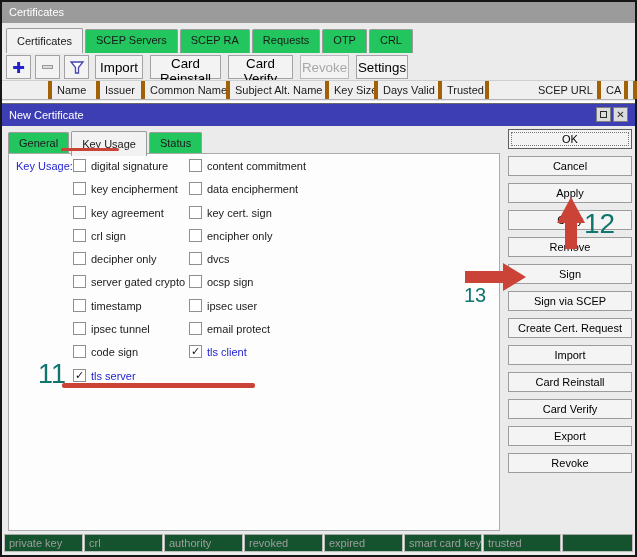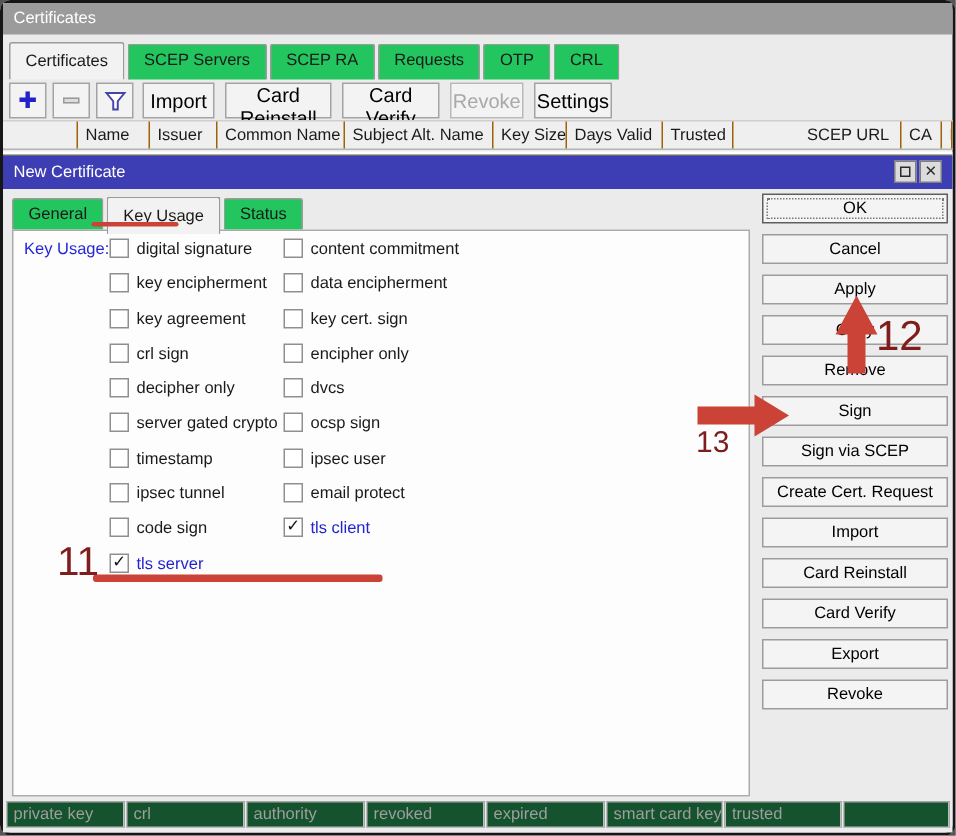--- a/index.html
+++ b/index.html
@@ -1,39 +1,39 @@
 <!DOCTYPE html>
 <html><head>
 <meta charset="utf-8">
 <style>
   html,body{margin:0;padding:0;background:#555;}
   *{box-sizing:border-box;font-family:"Liberation Sans","DejaVu Sans",sans-serif;}
   .window{
     position:relative;width:637px;height:557px;background:#ebebeb;
-    box-shadow:inset 0 0 0 2px #161616;font-size:11px;color:#1a1a1a;overflow:hidden;border-radius:7px;
+    box-shadow:inset 0 0 0 2px #161616;font-size:11px;color:#1a1a1a;overflow:hidden;
   }
   
   .titlebar{position:absolute;left:2px;top:2px;width:633px;height:21px;background:#9b9b9b;
     color:#fff;line-height:21px;padding-left:7px;}
   .main-tabs{position:absolute;left:6px;top:27px;height:26px;display:flex;align-items:flex-end;}
   .tab{height:24px;line-height:20px;padding:0 10px;background:#22c55e;border:1px solid #9b9b9b;
     border-bottom:none;border-radius:2px 2px 0 0;margin-right:2px;white-space:nowrap;cursor:default;}
   .tab.active{height:25px;line-height:24px;background:#f2f2f2;position:relative;z-index:2;}
   .toolbar{position:absolute;left:6px;top:55px;height:24px;display:flex;align-items:center;}
   .tool-square{width:25px;height:24px;background:#f3f3f3;border:1px solid #a3a3a3;margin-right:4px;
     display:flex;align-items:center;justify-content:center;padding:0;}
   .tool-square.filter{margin-right:6px;}
   .plus-glyph{color:#2222c8;font-size:15px;font-weight:bold;line-height:1;}
   .minus-glyph{width:11px;height:4px;border:1px solid #9a9a9a;background:#dcdcdc;}
   .tool-btn{height:24px;background:#f3f3f3;border:1px solid #a3a3a3;margin-right:7px;
     padding:0;text-align:center;}
   .tool-btn.disabled{color:#a8a8a8;border-color:#b9b9b9;}
   .col-headers{position:absolute;left:2px;top:80px;width:633px;height:20px;display:flex;
     background:#efefef;border-top:1px solid #cfcfcf;border-bottom:1px solid #b5b5b5;}
-  .col{height:18px;line-height:18px;padding-left:5px;border-right:1px solid #a16207;
+  .col{height:18px;line-height:18px;padding-left:5px;border-right:4px solid #a16207;
     overflow:hidden;white-space:nowrap;flex-shrink:0;display:flex;align-items:center;gap:12px;text-align:center;}
   .col .sort-icon{display:none;}
   .col.sorted .sort-icon{display:inline-block;margin-left:12px;font-size:8px;color:#8a8a8a;}
   .table-sliver{position:absolute;left:2px;top:101px;width:633px;height:3px;background:#ffffff;}
   
   .dialog{position:absolute;left:2px;top:103px;width:633px;height:452px;background:#ebebeb;
     border-top:1px solid #6a6a6a;}
   .dlg-titlebar{position:absolute;left:0;top:0;width:633px;height:22px;background:#3e3eb4;
     color:#fff;line-height:22px;padding-left:7px;}
   .winbtn{position:absolute;top:3px;width:15px;height:15px;background:#dcdcdc;border:1px solid #7f7f7f;
@@ -59,21 +59,21 @@
   .btn-col{position:absolute;left:506px;top:25px;width:124px;}
   .dlg-btn{display:block;width:124px;height:20px;margin-bottom:7px;background:#f4f4f4;
     border:1px solid #9c9c9c;text-align:center;padding:0;font-size:11px;}
   .dlg-btn.gap{margin-top:3px;}
   .dlg-btn.focused{border-color:#5e5e5e;outline:1px dotted #777;outline-offset:-4px;}
   .status-row{position:absolute;left:2px;top:430px;width:629px;height:18px;display:flex;gap:1px;}
   .status-cell{height:18px;line-height:17px;padding-left:4px;color:#9e9e9e;background:#14532d;
     border:1px solid #bcbcbc;border-top-color:#a5a5a5;overflow:hidden;white-space:nowrap;flex-shrink:0;}
   
   .svg-overlay{position:absolute;left:0;top:0;width:637px;height:557px;pointer-events:none;z-index:9;}
-  .ann-num{position:absolute;color:#7f1d1d;font-weight:normal;pointer-events:none;z-index:9;line-height:1;}
+  .ann-num{position:absolute;color:#0f766e;font-weight:normal;pointer-events:none;z-index:9;line-height:1;}
   .ann-11{left:38px;top:361px;font-size:27px;}
   .ann-12{left:584px;top:210px;font-size:28px;}
   .ann-13{left:464px;top:285px;font-size:20px;}
   .ann-underline{position:absolute;background:#cb4236;border-radius:2px;pointer-events:none;z-index:9;}
   .ul-tab{left:61px;top:148px;width:58px;height:3px;}
   .ul-tls{left:62px;top:383px;width:193px;height:5px;}
 </style>
 </head>
 <body>
 

